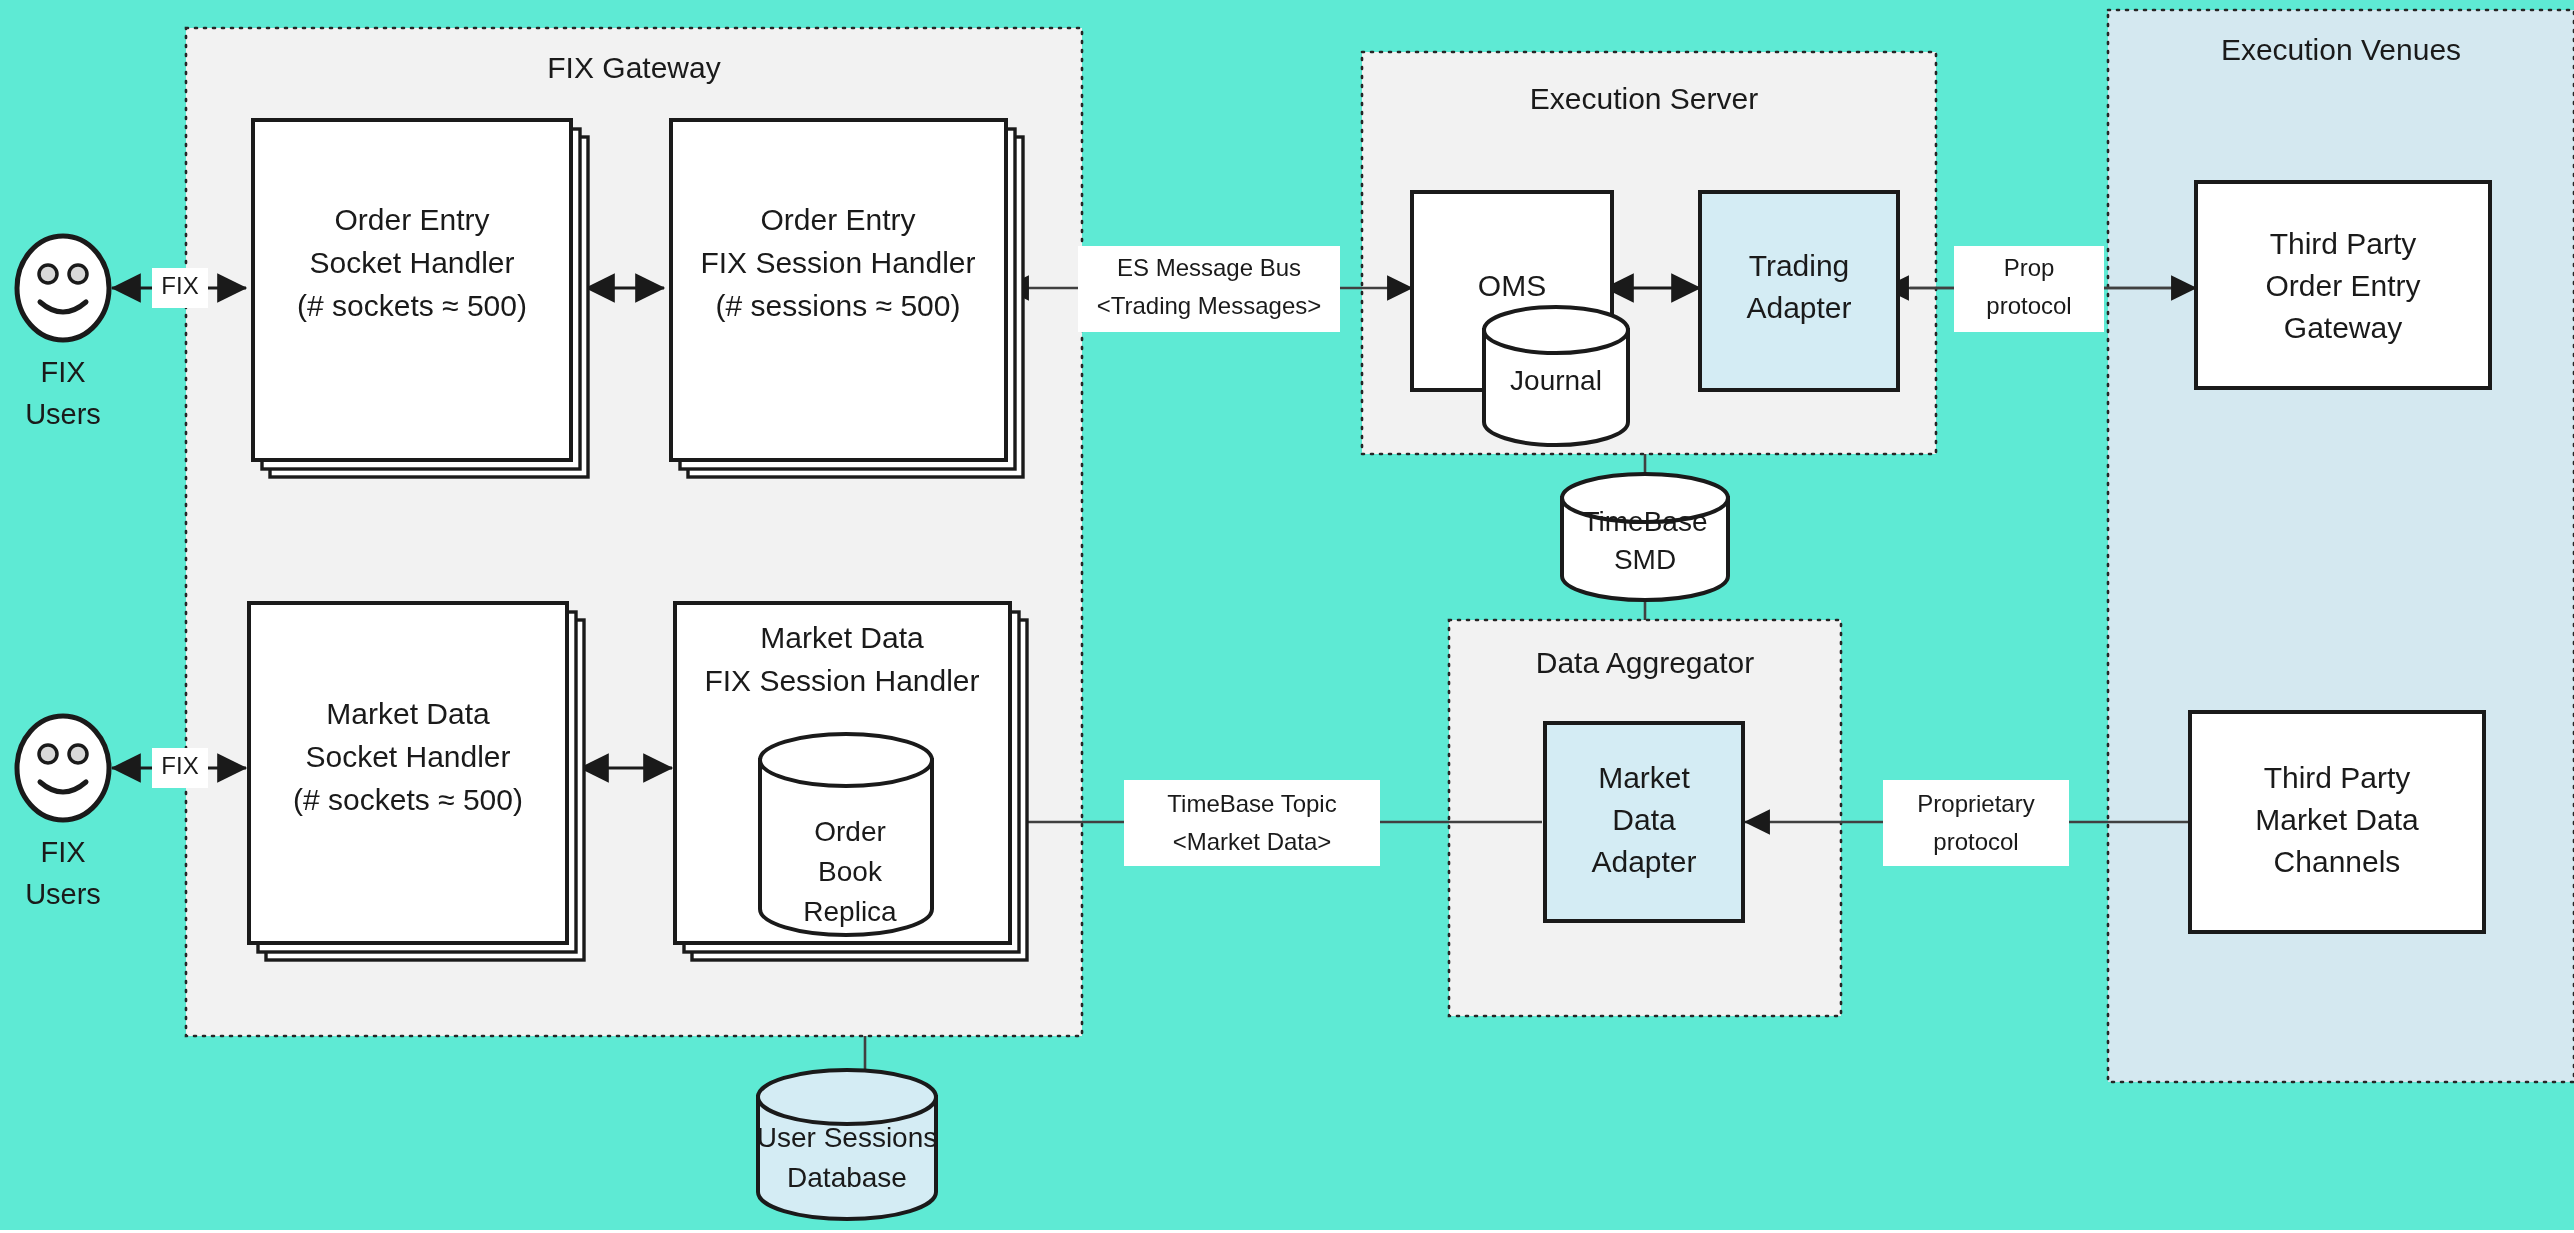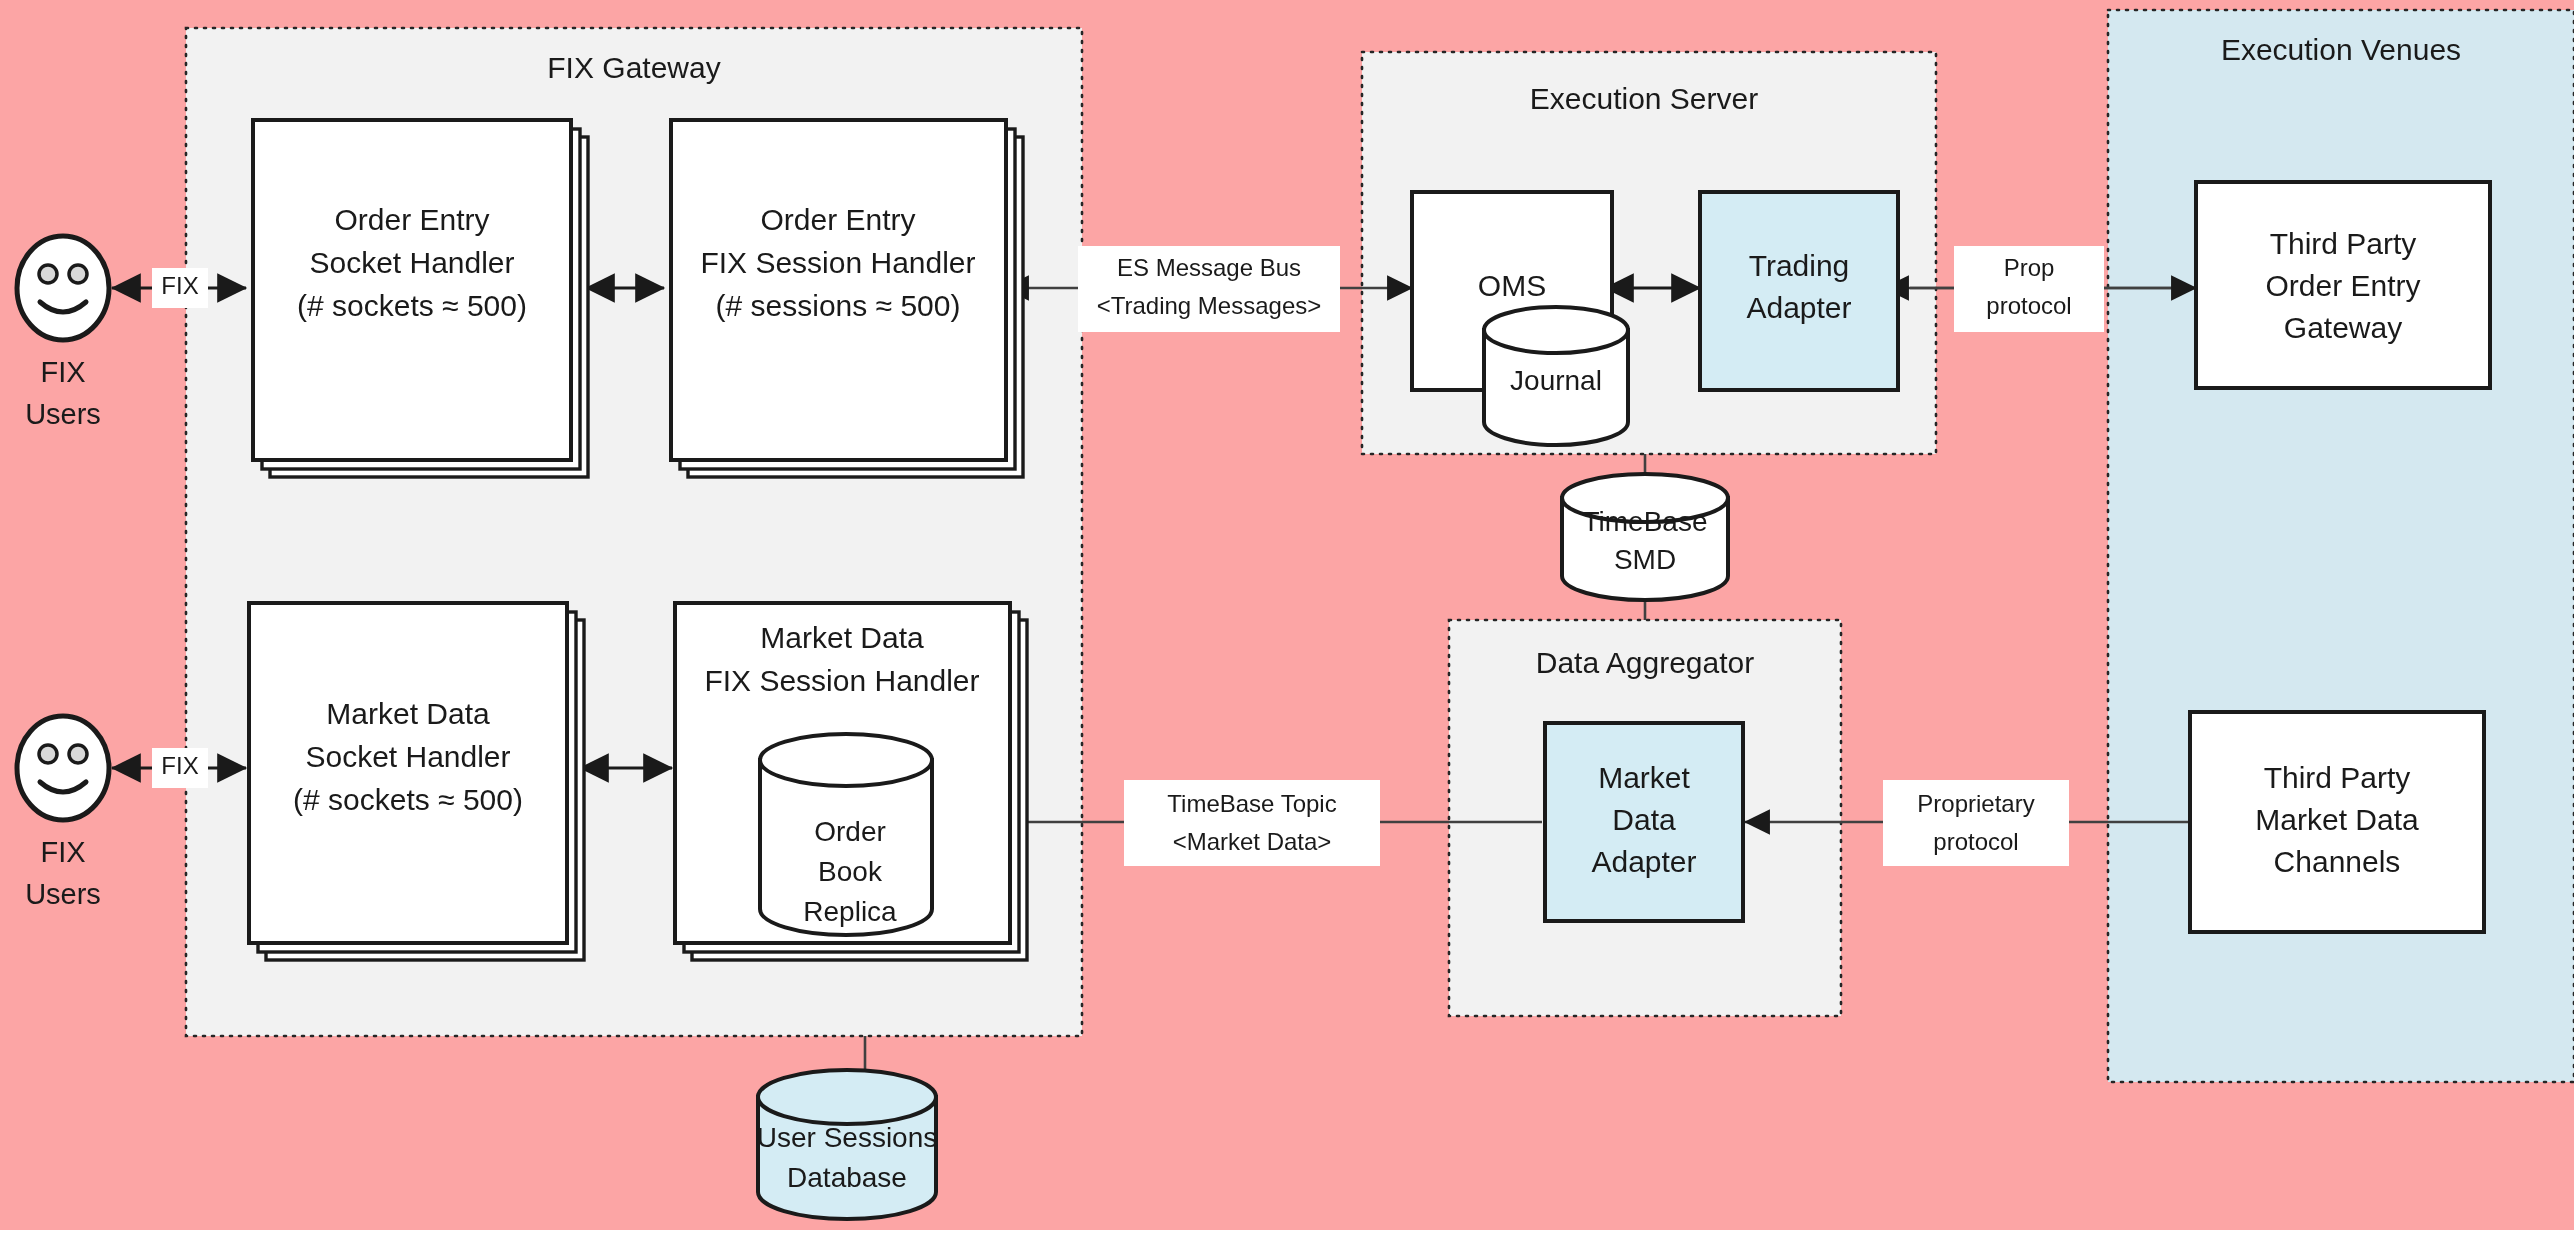--- a/index.html
+++ b/index.html
@@ -4,21 +4,21 @@
 <style>
   html, body {
     margin: 0;
     padding: 0;
     background: #ffffff;
   }
   #stage {
     position: relative;
     width: 2574px;
     height: 1230px;
-    background: #fca5a5;
+    background: #5eead4;
     font-family: "Liberation Sans", sans-serif;
     overflow: hidden;
   }
   svg.layer {
     position: absolute;
     top: 0; left: 0;
     width: 2574px;
     height: 1233px;
   }
   .ctext {

